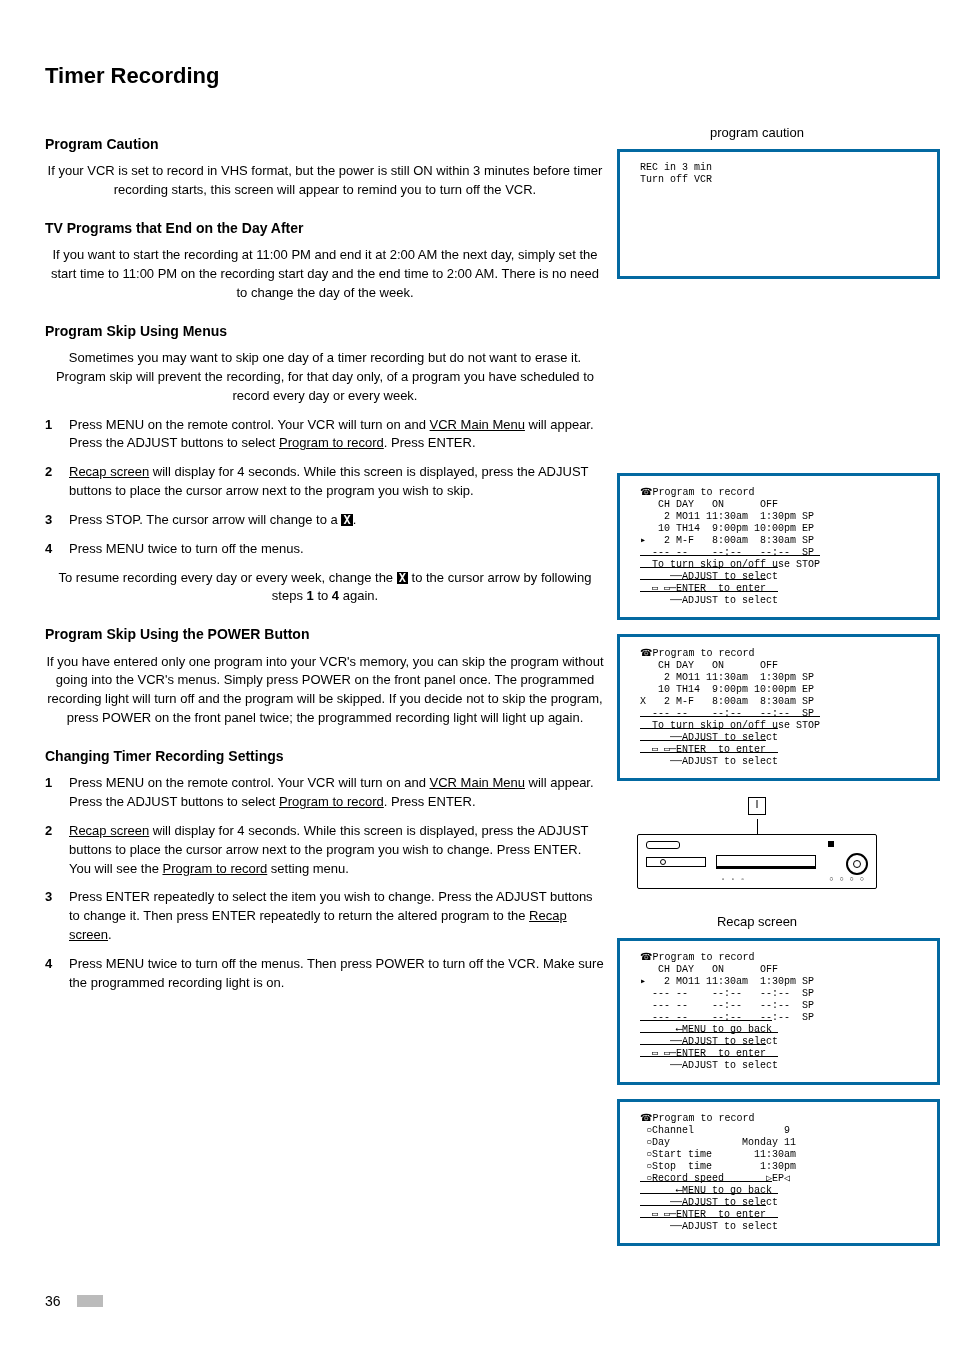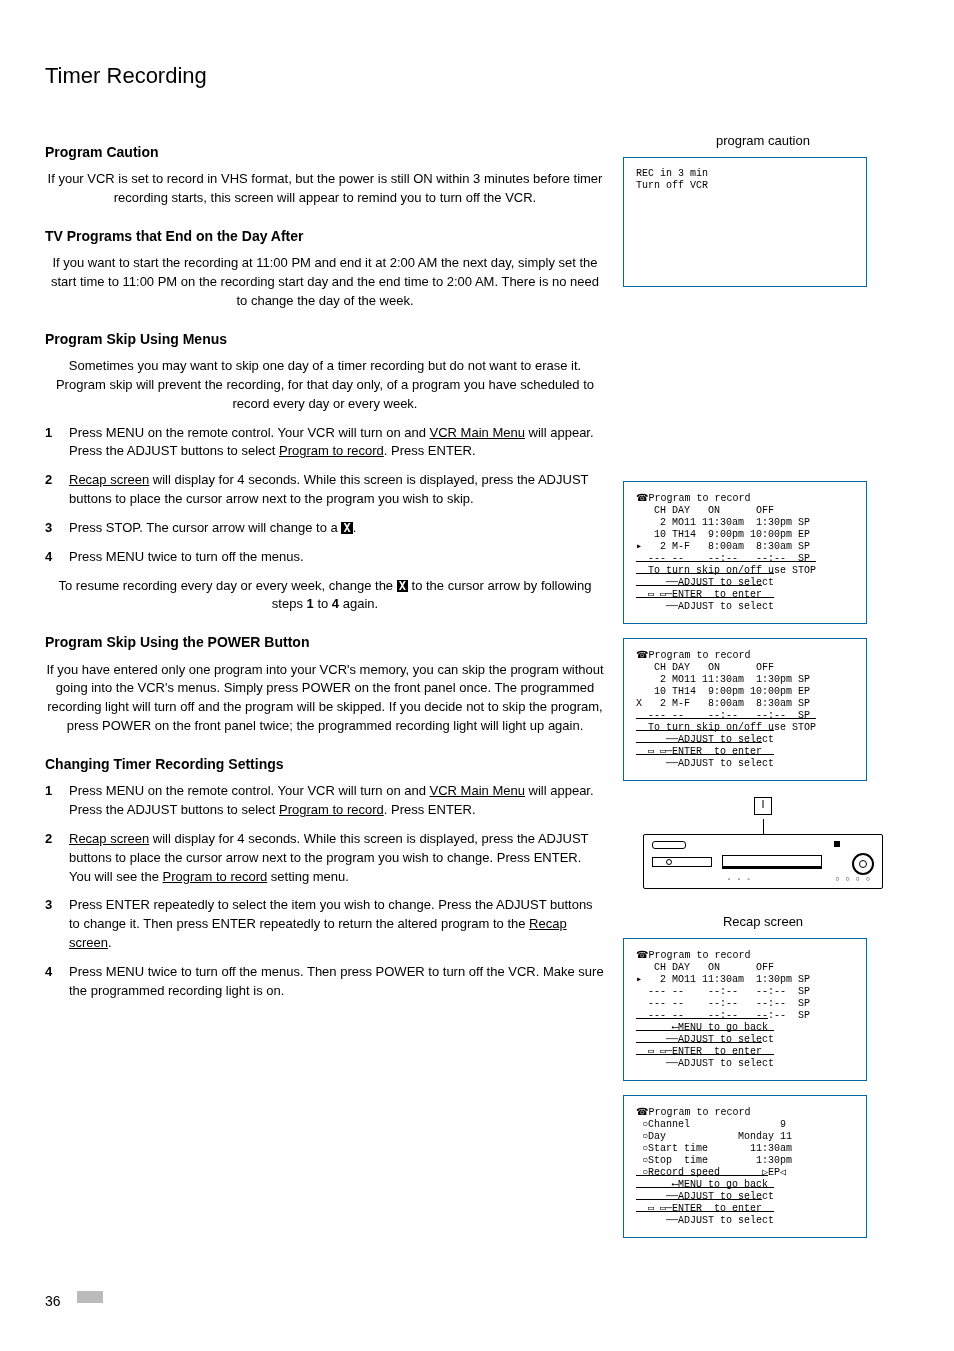--- a/index.html
+++ b/index.html
@@ -7,44 +7,44 @@
     font-family: Arial, Helvetica, sans-serif;
     font-size: 13px;
     line-height: 1.45;
     width: 954px;
     height: 1351px;
     color: #000;
     background: #fff;
     position: relative;
     padding: 60px 40px 40px 45px;
   }
-  .main { display: flex; gap: 18px; }
+  .main { display: flex; gap: 12px; }
   .col-left { width: 560px; }
   .col-right { width: 280px; }
-  h1 { font-size: 22px; font-weight: normal; margin-bottom: 32px; }
+  h1 { font-size: 22px; font-weight: bold; margin-bottom: 24px; }
   h2 { font-size: 14px; font-weight: bold; margin-top: 18px; margin-bottom: 8px; }
   p { margin-bottom: 10px; text-align: center; }
   ol { list-style: none; margin-bottom: 10px; }
   ol li { display: flex; margin-bottom: 10px; }
   ol li .num { font-weight: bold; width: 24px; flex-shrink: 0; }
   ol li .txt { flex: 1; }
   .u { text-decoration: underline; text-align: right; }
   .xbox { display:inline-block; background:#000; color:#fff; font-weight:bold; font-family:monospace; padding:0 2px; line-height:1; font-size:12px; }
 
   
   .caption { text-align: center; font-size: 13px; margin-bottom: 6px; }
   .screen {
-    border: 1px solid #0369a1;
-    padding: 10px 12px;
+    border: 3px solid #0369a1;
+    padding: 10px 20px;
     font-family: "Courier New", monospace;
     font-size: 10px;
     line-height: 1.2;
     margin-bottom: 14px;
     white-space: pre;
-    width: 244px;
+    width: 323px;
     min-height: 100px;
   }
   .screen.tall { min-height: 130px; }
   .footer-hint { border-top: 1px solid #000; margin-top:3px; padding-top:3px; white-space: pre; }
   .cam-icon::before{ content:"\260E"; font-family: Arial,sans-serif; }
 
   
   .vcr-wrap { margin: 16px 0 24px 0; position: relative; }
   .vcr-clock { width:18px;height:18px;border:1px solid #000; margin: 0 auto 4px auto; position:relative; background:#fff;}
   .vcr-clock::after{content:"";position:absolute;left:50%;top:2px;width:1px;height:8px;background:#000;transform:translateX(-50%);}
@@ -57,21 +57,21 @@
   .vcr-body .display { position:absolute; top:22px; left:8px; width:60px; height:10px; border:1px solid #000;}
   .vcr-body .knob { position:absolute; top:18px; right:8px; width:22px;height:22px; border:2px solid #000; border-radius:50%;}
   .vcr-body .knob::after{content:"";position:absolute;inset:5px;border:1px solid #000;border-radius:50%;}
   .vcr-body .pwr { position:absolute; left:22px; top:24px; width:6px;height:6px;border:1px solid #000;border-radius:50%;}
   .vcr-body .door { position:absolute; left:78px; top:20px; width:100px;height:14px;border:1px solid #000;border-bottom:3px solid #000;}
   .vcr-body .dots { position:absolute; right:10px; bottom:4px; font-size:7px; letter-spacing:2px;}
   .vcr-body .sq { position:absolute; right:42px; top:6px; width:6px;height:6px; background:#000;}
   .vcr-body .minis { position:absolute; left:84px; bottom:4px; font-size:6px; letter-spacing:3px;}
 
   
-  .page-footer { position:absolute; bottom:40px; left:45px; display:flex; gap:16px; }
+  .page-footer { position:absolute; bottom:40px; left:45px; display:flex; align-items:center; gap:16px; }
   .page-num { font-size:14px; }
   .page-bar { width:26px; height:12px; background:#bbb; }
 </style>
 </head>
 <body>
 
 <h1>Timer Recording</h1>
 
 <div class="main">
   <div class="col-left">

